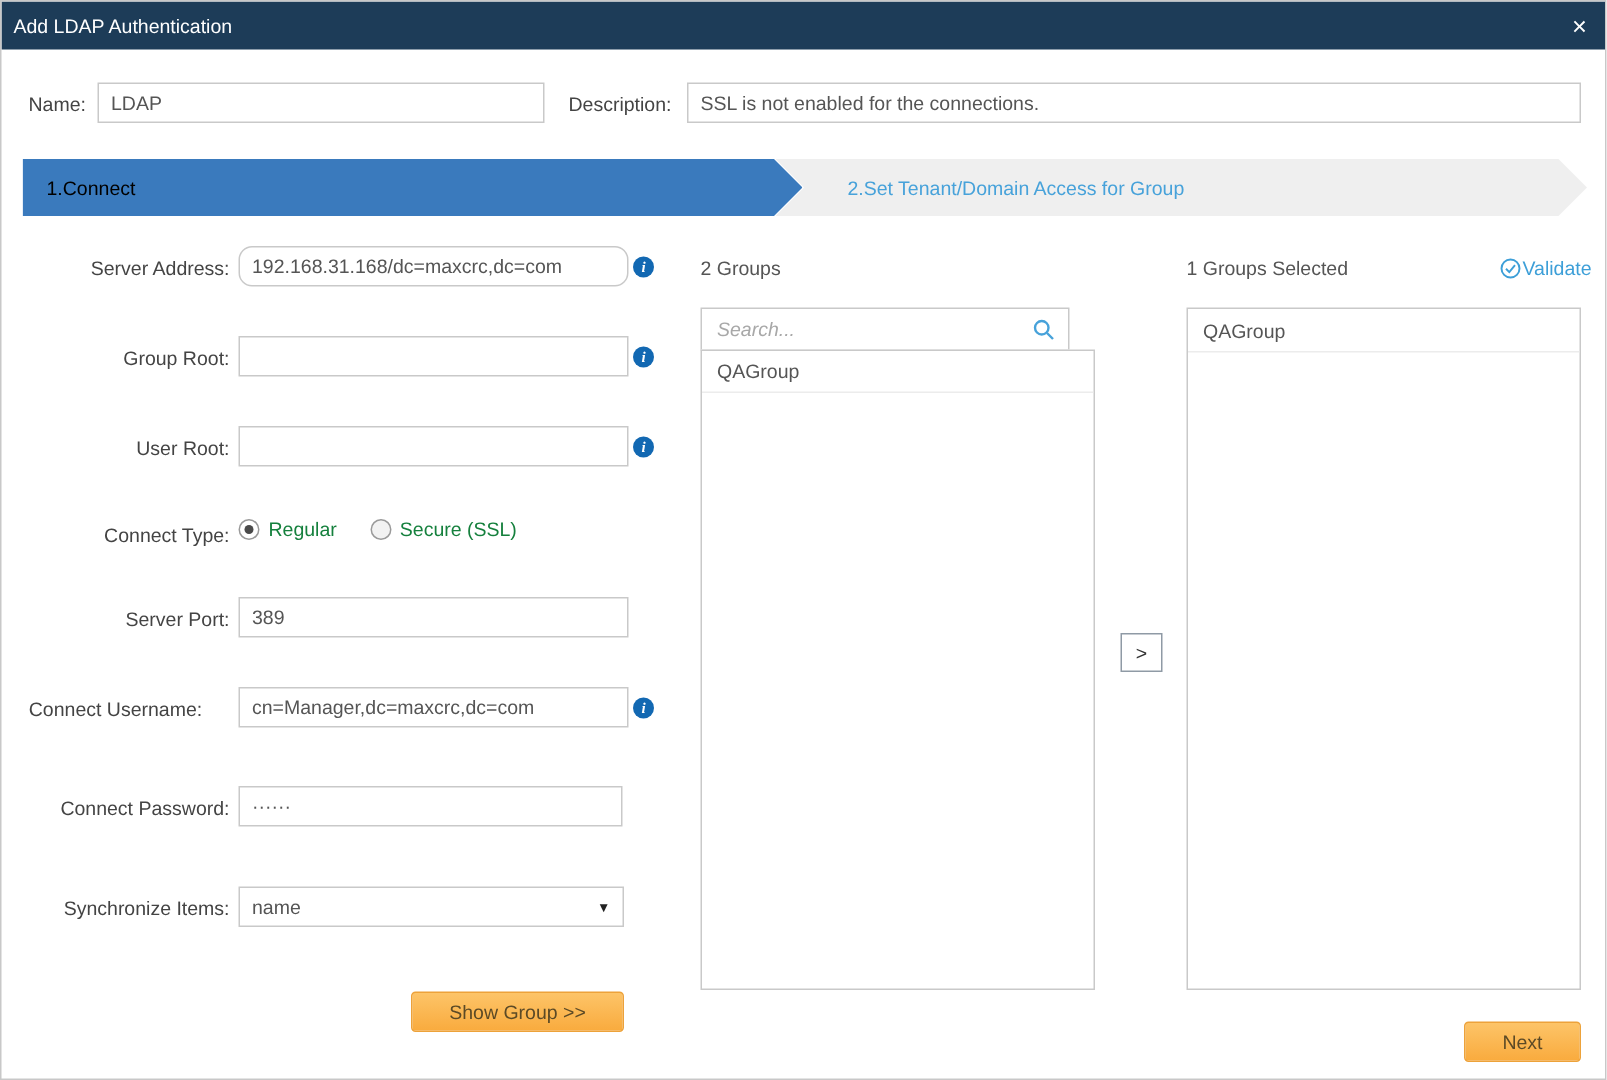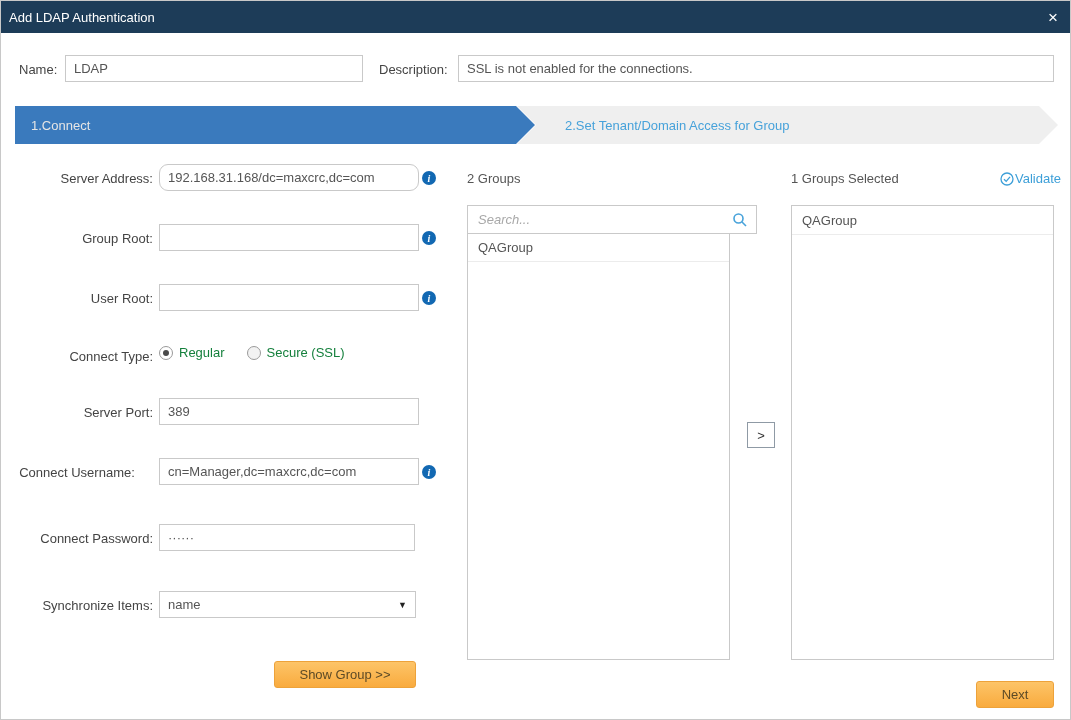--- a/index.html
+++ b/index.html
@@ -10,21 +10,21 @@
 
   .titlebar { position:absolute; left:0; top:0; right:0; height:32px; background:#1d3c58; color:#fff;
               display:flex; align-items:center; padding:0 12px 0 8px; font-size:13px; }
   .titlebar .close { margin-left:auto; font-size:17px; line-height:1; cursor:pointer; color:#fff; }
 
   .lbl { position:absolute; font-size:13px; color:#444; white-space:nowrap; }
   .txt { position:absolute; height:27px; border:1px solid #c9c9c9; font-size:13px; color:#555;
          padding:0 8px; font-family:"Liberation Sans", sans-serif; background:#fff; }
 
   .step { position:absolute; top:105px; height:38px; display:flex; align-items:center; font-size:13px; }
-  .step1 { left:14px; width:520px; background:#3a7abd; color:#e5e5e5; padding-left:16px; z-index:2;
+  .step1 { left:14px; width:520px; background:#3a7abd; color:#000000; padding-left:16px; z-index:2;
            clip-path:polygon(0 0, calc(100% - 19px) 0, 100% 50%, calc(100% - 19px) 100%, 0 100%); }
   .step2 { left:516px; width:541px; background:#efefef; color:#47a2da; padding-left:48px; z-index:1;
            clip-path:polygon(0 0, calc(100% - 19px) 0, 100% 50%, calc(100% - 19px) 100%, 0 100%, 19px 50%); }
 
   .flabel { position:absolute; left:0; width:152px; text-align:right; font-size:13px; color:#444; white-space:nowrap; }
 
   .info-icon { position:absolute; width:14px; height:14px; border-radius:50%; background:#1268b2; color:#fff;
                display:flex; align-items:center; justify-content:center; font-size:10px; font-weight:bold;
                font-family:"Liberation Serif", serif; font-style:italic; cursor:pointer; }
 
@@ -39,21 +39,21 @@
   .selectbox { position:absolute; left:158px; width:257px; height:27px; border:1px solid #c9c9c9; background:#fff;
                display:flex; align-items:center; padding:0 8px; font-size:13px; color:#555; cursor:pointer; }
   .selectbox .chev { margin-left:auto; font-size:9px; color:#222; }
 
   .btn-orange { position:absolute; background:linear-gradient(#fdc468, #f9ab3e); border:1px solid #eda23a;
                 border-radius:3px; color:#5c4a26; font-size:13px; font-family:"Liberation Sans", sans-serif;
                 display:flex; align-items:center; justify-content:center; cursor:pointer; }
 
   .panel-label { position:absolute; font-size:13px; color:#555; }
 
-  .searchbox { position:absolute; left:466px; top:204px; width:290px; height:29px; border:1px solid #c9c9c9;
+  .searchbox { position:absolute; left:466px; top:204px; width:246px; height:29px; border:1px solid #c9c9c9;
                background:#fff; display:flex; align-items:center; padding:0 8px; }
   .searchbox input { border:none; outline:none; flex:1; font-size:13px; color:#555; font-family:"Liberation Sans", sans-serif; }
   .searchbox input::placeholder { font-style:italic; color:#a8a8a8; }
 
   .listbox { position:absolute; border:1px solid #c9c9c9; background:#fff; overflow:hidden; }
   .listbox .row { height:28px; line-height:28px; padding-left:10px; font-size:13px; color:#555;
                   border-bottom:1px solid #ececec; cursor:pointer; }
   .listbox .row.alt { background:#f8f8f8; }
 
   .move-btn { position:absolute; left:746px; top:421px; width:28px; height:26px; background:#fff;

